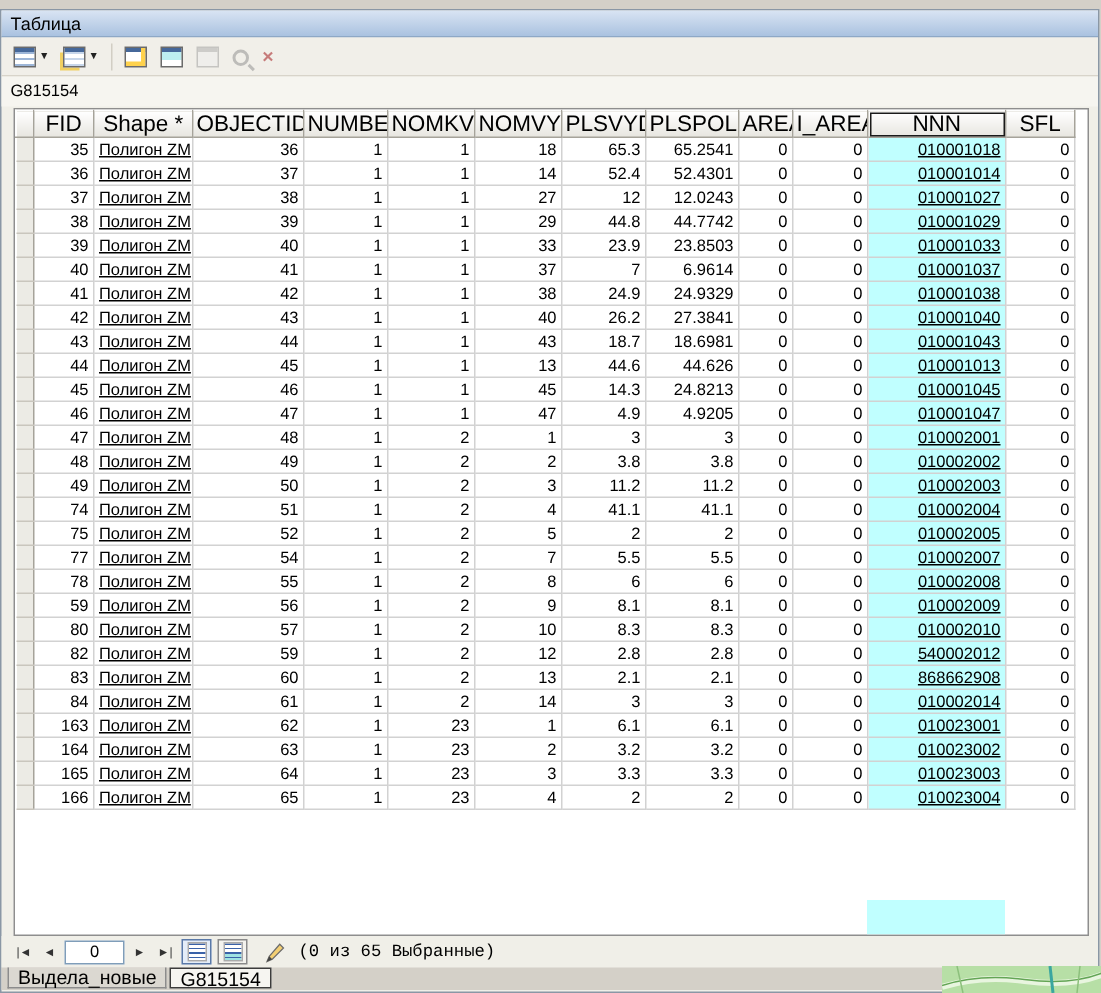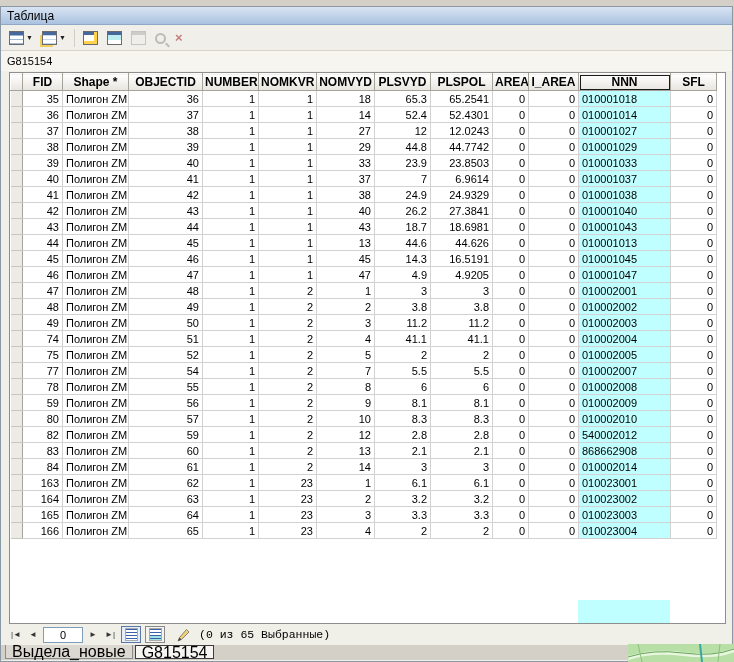--- a/index.html
+++ b/index.html
@@ -39,27 +39,27 @@
   .tsep{width:1px;height:18px;background:#d2cec4;margin:0 2px;}
 
   .namebar{height:20px;flex:0 0 20px;background:#f6f5f0;font-size:11px;color:#000;
            padding:4px 0 0 6px;white-space:nowrap;}
 
   .grid-wrap{flex:0 0 552px;height:552px;margin:1px 6px 0 8px;background:#fff;
              border:1px solid #8e8e8e;position:relative;overflow:hidden;}
   .col-fill{position:absolute;left:568px;top:527px;bottom:0;width:92px;
             background:var(--selcol,#c0ffff);}
   table{border-collapse:collapse;table-layout:fixed;width:706px;font-size:11px;position:relative;z-index:1;}
-  th{height:17px;background:linear-gradient(#ffffff,#e7e5df);font-weight:bold;font-size:12px;
+  th{height:17px;background:linear-gradient(#ffffff,#e7e5df);font-weight:normal;font-size:15px;
      text-align:center;padding:0 2px;white-space:nowrap;overflow:hidden;
      border:1px solid #a6a39a;border-top-color:#fdfdfd;border-left-color:#fdfdfd;}
   th.sel-head{outline:1px solid #1a1a1a;outline-offset:-2px;}
   td{height:16px;border-right:1px solid #d2d2d2;border-bottom:1px solid #d2d2d2;
      padding:0 3px;text-align:right;white-space:nowrap;overflow:hidden;background:#fff;}
-  td.al{text-align:left;}
+  td.al{text-align:right;text-decoration:underline;}
   td.selcol{background:var(--selcol,#c0ffff);}
   td.rowsel{background:#ecebe5;border-right:1px solid #a6a39a;border-bottom:1px solid #c9c6bd;padding:0;}
 
   .recnav{height:21px;flex:0 0 21px;display:flex;align-items:center;gap:3px;padding:0 8px;
           background:#f0efe8;font-size:11px;}
   .navbtn{min-width:14px;height:15px;display:flex;align-items:center;justify-content:center;
           font-size:8px;color:#333;cursor:default;padding:0 1px;}
   .recbox{width:40px;height:16px;border:1px solid #7f9db9;font-size:11px;text-align:center;
           font-family:"Liberation Sans","DejaVu Sans",sans-serif;}
   .viewbtn{width:20px;height:17px;display:flex;align-items:center;justify-content:center;
@@ -68,21 +68,21 @@
   .lines{width:13px;height:13px;background-color:#fff;border:1px solid #aaa;display:inline-block;}
   .lines.all{background-image:repeating-linear-gradient(to bottom,#3a62a8 0 1px,transparent 1px 3px);}
   .lines.sel{background-image:
      repeating-linear-gradient(to bottom,#3a62a8 0 1px,transparent 1px 3px),
      linear-gradient(transparent 0 6px,#9fe2e2 6px 13px);}
   .pencil{margin-left:8px;display:inline-flex;}
   .status{margin-left:6px;font-size:11.5px;color:#000;white-space:nowrap;font-family:Liberation Mono, monospace;}
 
   .tabstrip{height:15px;flex:0 0 15px;background:#d4d0c8;display:flex;gap:2px;
             padding:0 0 0 4px;align-items:flex-start;}
-  .tab{font-size:16px;padding:0 6px 1px 6px;border:1px solid #8c8c8c;border-top:none;
+  .tab{font-size:13px;padding:0 6px 1px 6px;border:1px solid #8c8c8c;border-top:none;
        background:#dbd8d1;color:#000;white-space:nowrap;height:14px;line-height:13px;}
   .tab.active{background:#f6f5f1;border:1px solid #3c3c3c;font-weight:normal;
               box-shadow:0 0 0 1px #f6f5f1 inset;}
 </style>
 </head>
 <body>
 
 <div class="map-frag map-top">
   
 </div>
@@ -321,21 +321,21 @@
           </tr>
           <tr>
             <td class="rowsel"></td>
             <td>45</td>
             <td class="al">Полигон ZM</td>
             <td>46</td>
             <td>1</td>
             <td>1</td>
             <td>45</td>
             <td>14.3</td>
-            <td>16.5191</td>
+            <td>24.8213</td>
             <td>0</td>
             <td>0</td>
             <td class="al selcol">010001045</td>
             <td>0</td>
           </tr>
           <tr>
             <td class="rowsel"></td>
             <td>46</td>
             <td class="al">Полигон ZM</td>
             <td>47</td>

